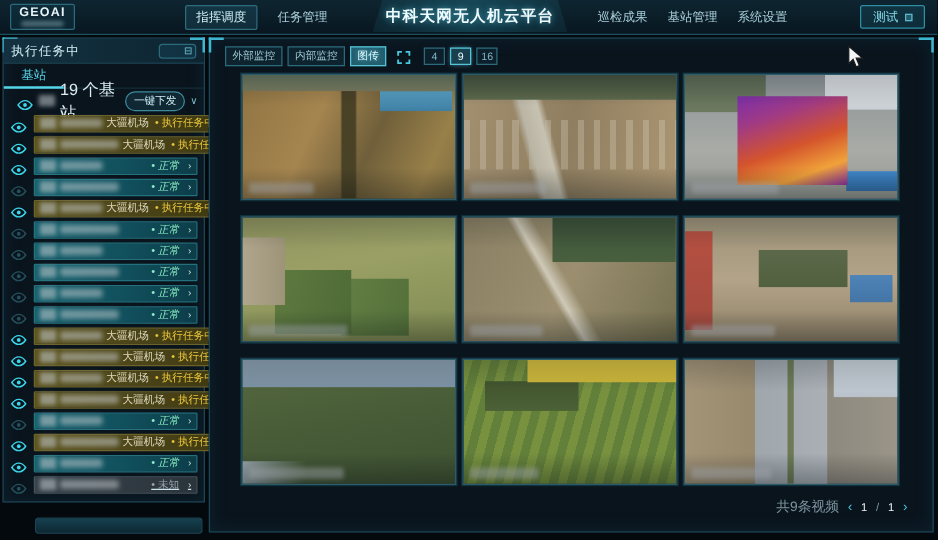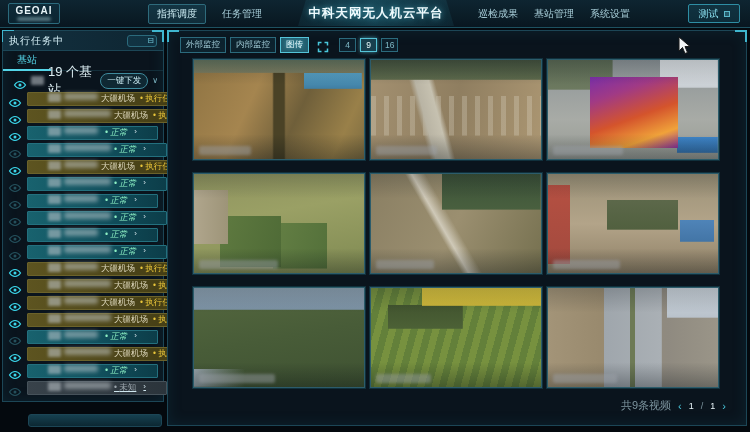--- a/index.html
+++ b/index.html
@@ -59,21 +59,21 @@
   .dispatch-btn { border:1px solid #3e8a9c; border-radius:8px; color:#cdeef5; font-size:8.5px;
     padding:1px 6px; background:rgba(30,100,120,.25); cursor:pointer; white-space:nowrap; }
   .sb-chevron { font-size:8px; color:#7fb9c7; cursor:pointer; }
 
   .station-list { position:absolute; left:0; top:60px; width:100%; }
   .station-row { position:relative; height:15px; margin-bottom:2px; display:flex; align-items:center; }
   .eye { width:14px; height:10px; margin-left:5px; flex:none; cursor:pointer; }
   .eye svg { width:100%; height:100%; }
   .eye.on { color:#3bd6ea; } .eye.off { color:#24505c; }
   .row-box { margin-left:5px; height:14px; flex:1; margin-right:5px; border-radius:1px;
-    display:flex; padding:0 20px; gap:3px; cursor:pointer; }
+    display:flex; align-items:center; padding:0 4px; gap:3px; cursor:pointer; }
   .row-box.busy { background:linear-gradient(90deg,#5d5420 0%,#4a4318 55%,#3c360f 100%); border:1px solid #6b622a; }
   .row-box.normal { background:linear-gradient(90deg,#18626e 0%,#11505d 55%,#0c3d49 100%); border:1px solid #23707e; }
   .row-box.unknown { background:linear-gradient(90deg,#38424a 0%,#2b343b 100%); border:1px solid #46525a;text-decoration:underline; }
   .thumb-blur { width:13px; height:9px; background:#c4cbd0; opacity:.55; filter:blur(1.6px); border-radius:1px; flex:none; }
   .name-blur { height:7px; background:#cdd4d8; opacity:.5; filter:blur(2px); border-radius:2px; flex:none; }
   .airport-lbl { font-size:8.5px; color:#ded8bd; margin-left:auto; filter:blur(.4px); white-space:nowrap; }
   .row-box .status { font-size:8.5px; white-space:nowrap; }
   .row-box .status::before { content:"• "; }
   .row-box.busy .status { color:#e8c53a; margin-left:2px; }
   .row-box.normal .status { color:#8df0c4; margin-left:auto;font-style:italic; }

